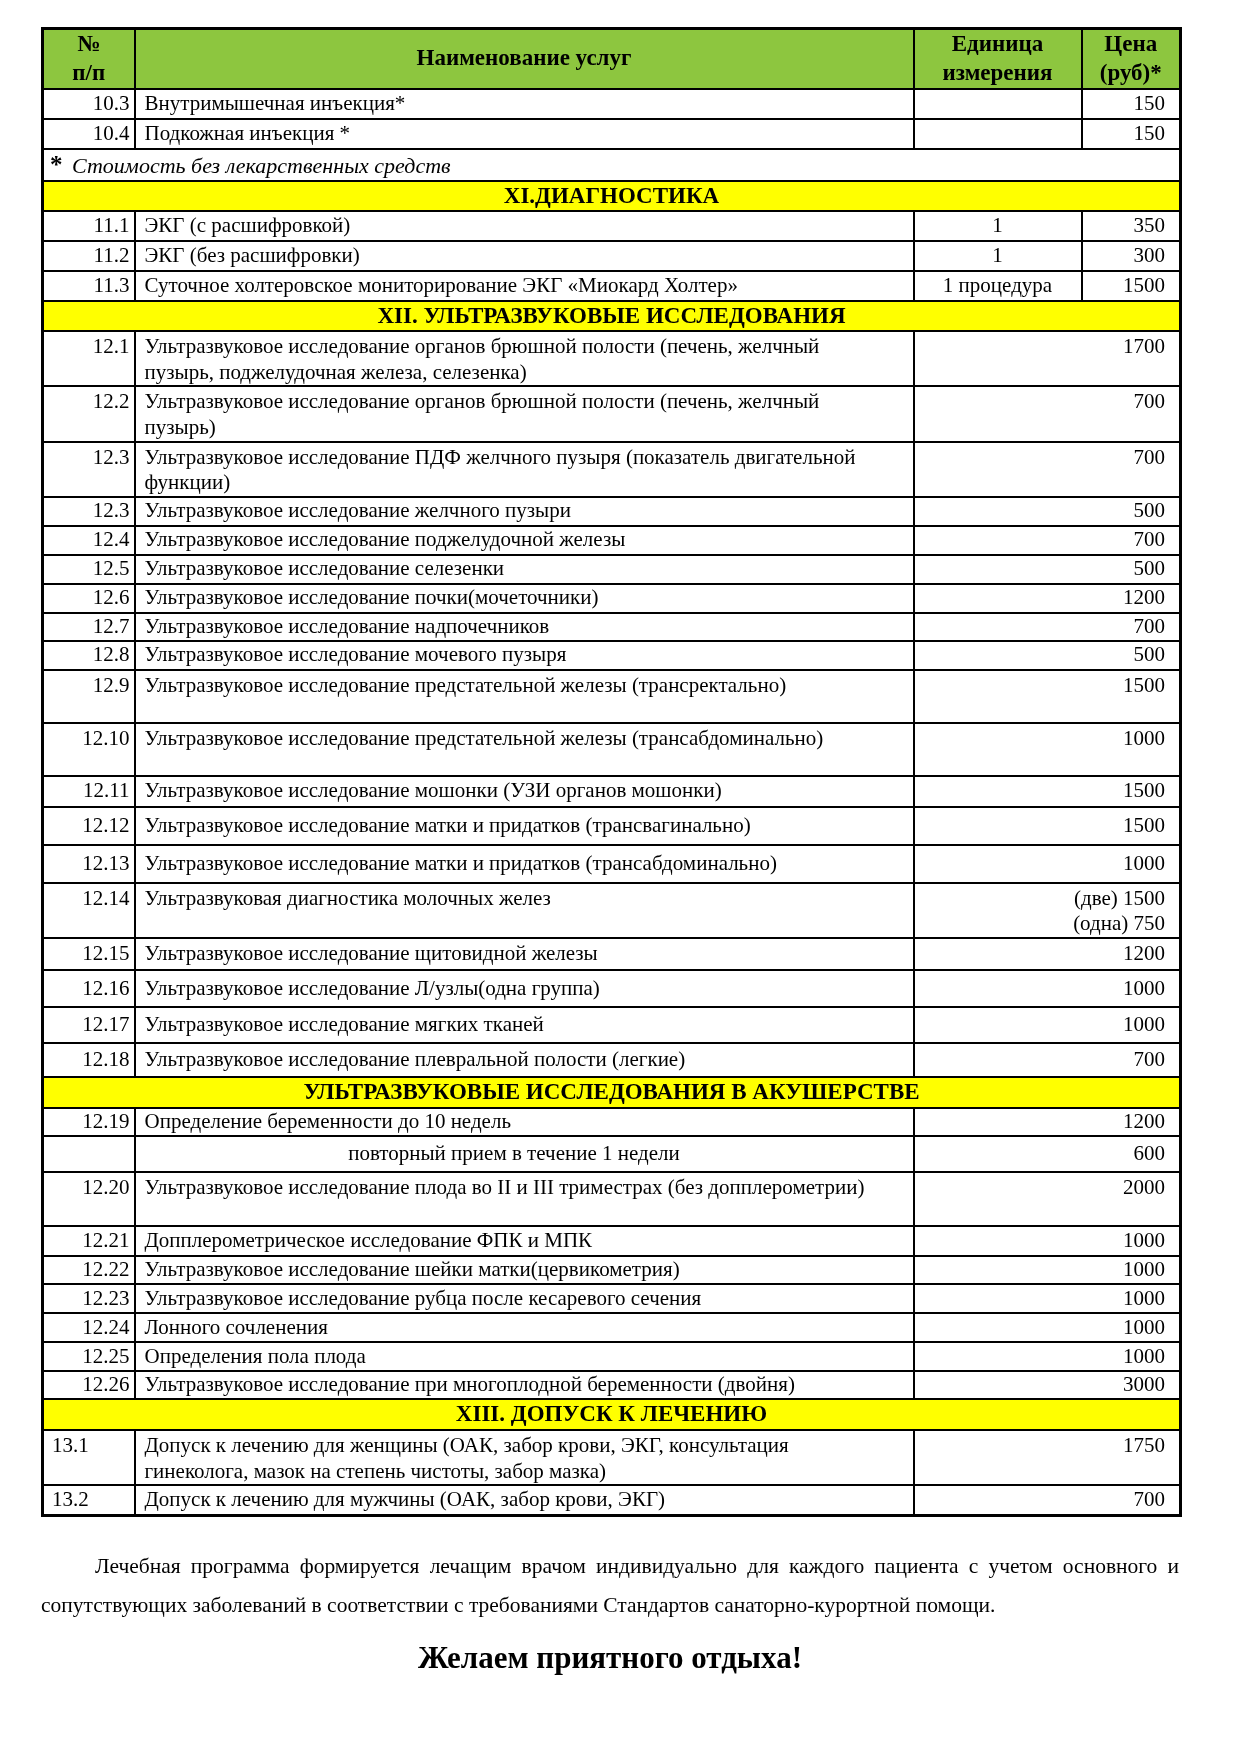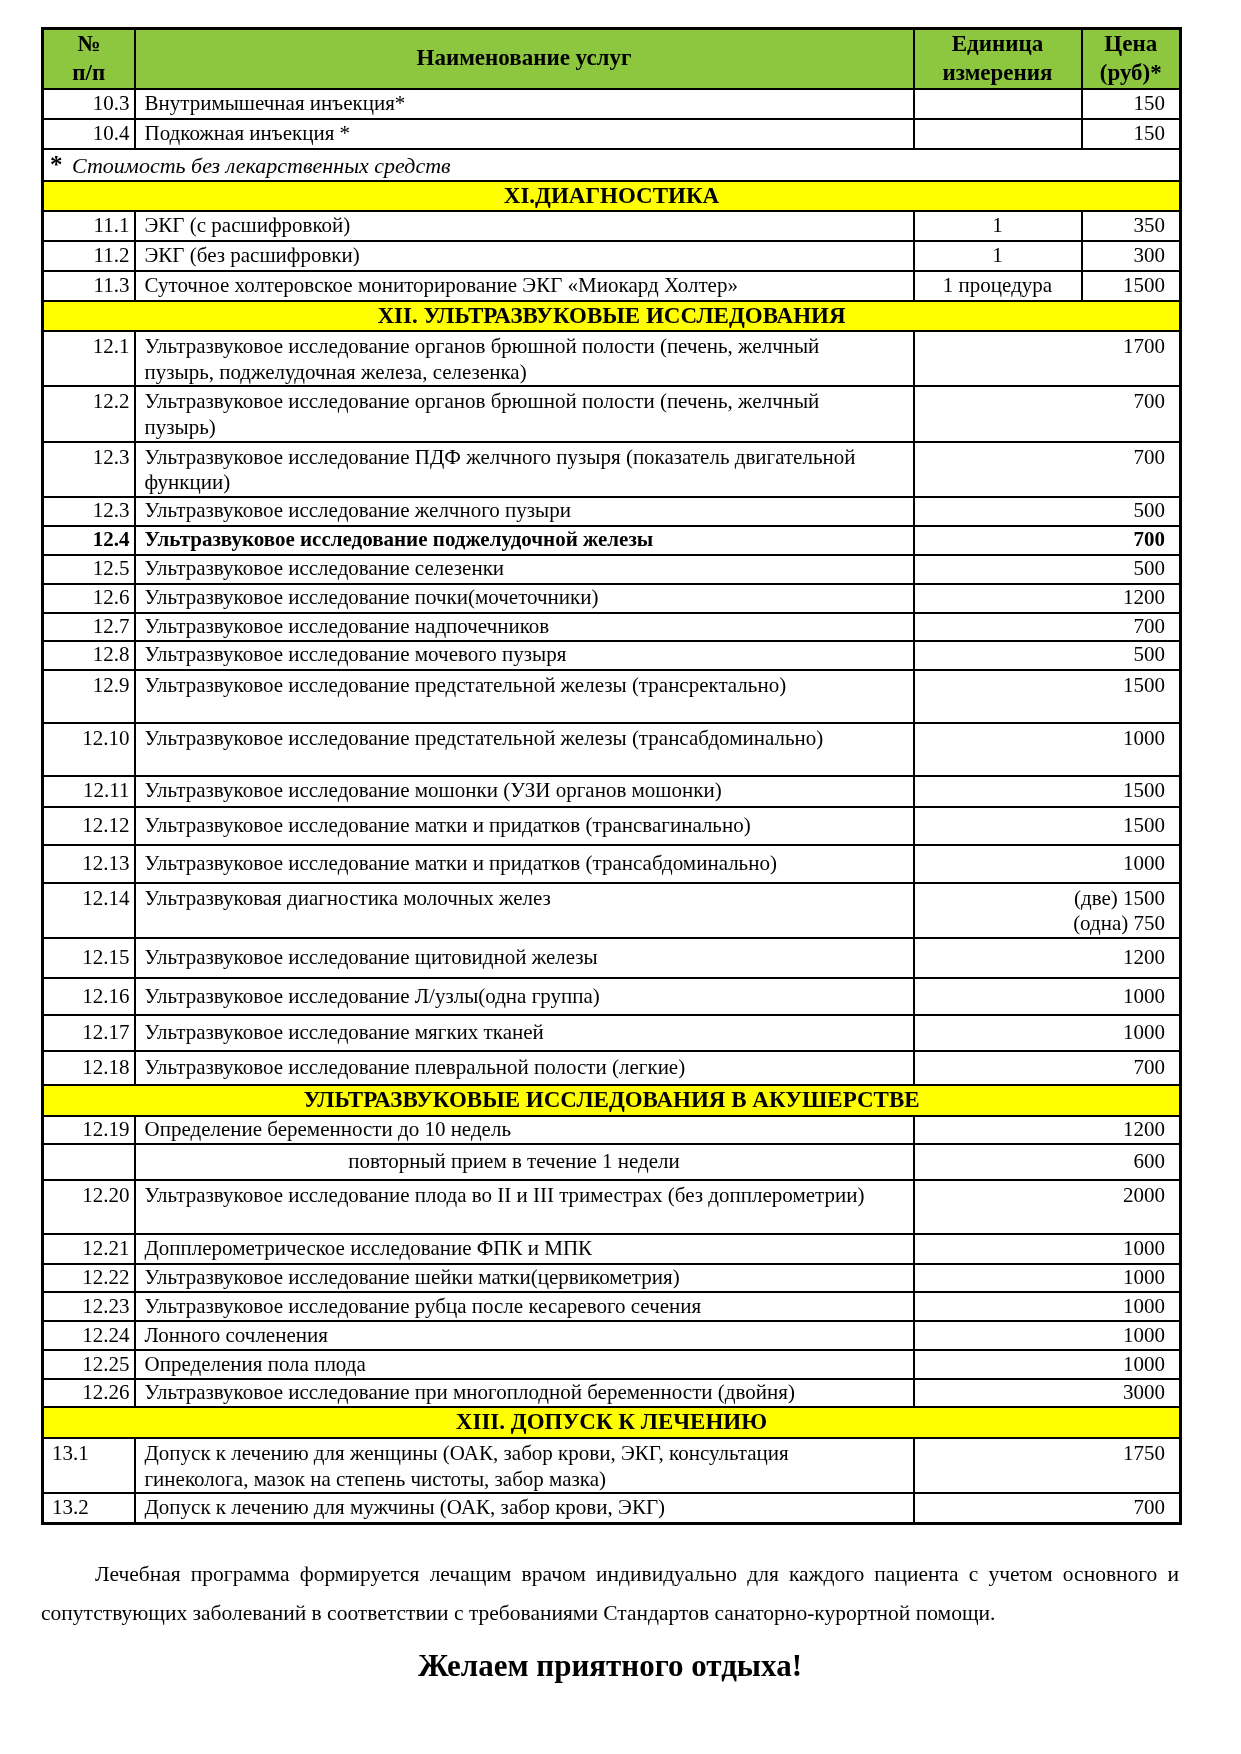--- a/index.html
+++ b/index.html
@@ -121,21 +121,21 @@
         <tr class="top" style="height: 52px;">
           <td class="cnum">12.3</td>
           <td class="cname">Ультразвуковое исследование ПДФ желчного пузыря (показатель двигательной функции)</td>
           <td class="cprice" colspan="2">700</td>
         </tr>
         <tr style="height: 29px;">
           <td class="cnum">12.3</td>
           <td class="cname">Ультразвуковое исследование желчного пузыри</td>
           <td class="cprice" colspan="2">500</td>
         </tr>
-        <tr style="height: 29px; font-weight: bold;">
+        <tr style="height: 29px;">
           <td class="cnum">12.4</td>
           <td class="cname">Ультразвуковое исследование поджелудочной железы</td>
           <td class="cprice" colspan="2">700</td>
         </tr>
         <tr style="height: 29px;">
           <td class="cnum">12.5</td>
           <td class="cname">Ультразвуковое исследование селезенки</td>
           <td class="cprice" colspan="2">500</td>
         </tr>
         <tr style="height: 29px;">
@@ -177,21 +177,21 @@
           <td class="cnum">12.13</td>
           <td class="cname">Ультразвуковое исследование матки и придатков (трансабдоминально)</td>
           <td class="cprice" colspan="2">1000</td>
         </tr>
         <tr class="top" style="height: 53px;">
           <td class="cnum">12.14</td>
           <td class="cname">Ультразвуковая  диагностика молочных желез</td>
           <td class="cprice" colspan="2">(две) 1500
 (одна)  750</td>
         </tr>
-        <tr style="height: 40px;">
+        <tr style="height: 32px;">
           <td class="cnum">12.15</td>
           <td class="cname">Ультразвуковое исследование щитовидной железы</td>
           <td class="cprice" colspan="2">1200</td>
         </tr>
         <tr style="height: 37px;">
           <td class="cnum">12.16</td>
           <td class="cname">Ультразвуковое исследование Л/узлы(одна группа)</td>
           <td class="cprice" colspan="2">1000</td>
         </tr>
         <tr style="height: 36px;">

